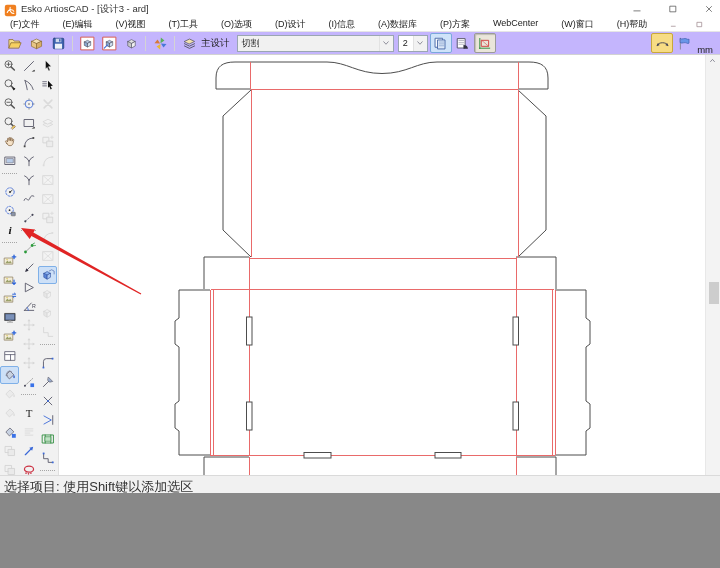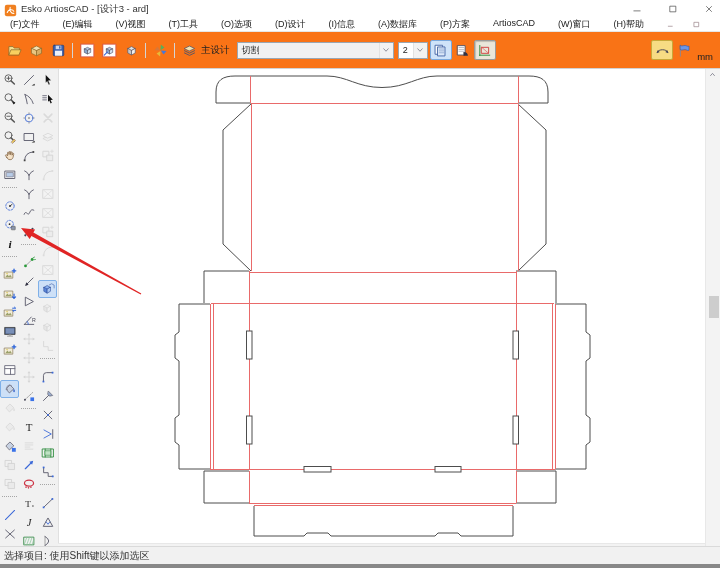--- a/index.html
+++ b/index.html
@@ -1,34 +1,34 @@
 <!DOCTYPE html>
 <html><head>
 <meta charset="utf-8">
 <style>
   html,body{margin:0;padding:0;background:#888;}
-  .app{position:relative;width:720px;height:564px;background:#fff;overflow:hidden;
+  .app{position:relative;width:720px;height:493px;background:#fff;overflow:hidden;
        font-family:"Liberation Sans",sans-serif;display:flex;flex-direction:column;}
   
   .titlebar{height:18px;display:flex;align-items:center;padding:0 4px;background:#fff;flex:0 0 auto;}
   .app-icon{width:13px;height:13px;margin-right:4px;flex:0 0 auto;}
   .title-text{font-size:9.5px;color:#333;}
   .win-controls{margin-left:auto;display:flex;align-items:center;}
   .win-btn{width:14px;height:14px;margin-left:22px;display:flex;align-items:center;justify-content:center;}
   .win-btn svg{width:10px;height:10px;}
   
   .menubar{height:13px;display:flex;align-items:center;font-size:9px;color:#222;padding:0 3px;background:#fff;flex:0 0 auto;}
   .doc-icon{width:11px;height:11px;margin-right:2px;}
   .menu-item{padding:0 5px;white-space:nowrap;cursor:default;}
   .doc-controls{margin-left:auto;display:flex;align-items:center;}
   .doc-btn{width:10px;height:10px;margin-left:16px;display:flex;align-items:center;justify-content:center;}
   .doc-btn svg{width:7px;height:7px;}
   
-  .toolbar{height:22px;border-top:1px solid #e6e6e6;border-bottom:1px solid #d2d2d2;background:#f97316;
-           display:flex;align-items:center;padding:7px 3px;flex:0 0 auto;}
+  .toolbar{height:22px;border-top:1px solid #e6e6e6;border-bottom:1px solid #d2d2d2;background:#c4b5fd;
+           display:flex;align-items:center;padding:0 3px;flex:0 0 auto;}
   .tb-btn{width:20px;height:18px;display:flex;align-items:center;justify-content:center;border:1px solid transparent;border-radius:2px;flex:0 0 auto;}
   .tb-btn svg{width:15px;height:15px;}
   .tb-btn.blue{background:#cfe3f9;border-color:#7aa8dc;}
   .tb-btn.pressed{background:#eae6da;border-color:#9a9a9a;box-shadow:inset 1px 1px 1px rgba(0,0,0,.18);}
   .tb-btn.yellow{background:#f7dc84;border-color:#c8a83a;}
   .tb-sep{width:1px;height:15px;background:#d4d4d4;margin:0 3px;flex:0 0 auto;}
   .tb-label{font-size:9.5px;color:#222;margin:0 5px 0 1px;white-space:nowrap;}
   .combo{height:15px;border:1px solid #9aa6b2;background:#fff;display:flex;align-items:center;font-size:9px;color:#222;margin:0 2px;flex:0 0 auto;}
   .combo-text{padding:0 4px;flex:1;overflow:hidden;white-space:nowrap;}
   .combo-chev{width:13px;align-self:stretch;display:flex;align-items:center;justify-content:center;border-left:1px solid #e2e2e2;background:#f2f2f2;}
@@ -50,21 +50,21 @@
   .canvas{position:absolute;left:58px;top:0;width:647px;height:474px;background:#fff;border-left:1px solid #e0e0e0;}
   .canvas svg{display:block;}
   
   .vscroll{position:absolute;left:705px;top:0;width:15px;height:488px;background:#f3f3f3;border-left:1px solid #e8e8e8;}
   .hscroll{position:absolute;left:58px;top:474px;width:647px;height:14px;background:#f3f3f3;border-top:1px solid #e8e8e8;}
   .scroll-arrow{position:absolute;display:flex;align-items:center;justify-content:center;color:#666;}
   .scroll-arrow svg{width:7px;height:7px;}
   .vthumb{position:absolute;left:3px;top:227px;width:10px;height:22px;background:#cdcdcd;}
   .hthumb{position:absolute;left:320px;top:2px;width:16px;height:10px;background:#cdcdcd;}
   
-  .statusbar{height:15px;background:#f1f1f1;border-top:1px solid #dadada;font-size:10px;color:#333;
+  .statusbar{height:15px;background:#f1f1f1;border-top:1px solid #dadada;font-size:13px;color:#333;
              padding:2px 4px 0;flex:0 0 auto;overflow:hidden;}
   
   .overlay{position:absolute;left:0;top:0;width:720px;height:568px;pointer-events:none;z-index:40;}
 </style>
 </head>
 <body>
 
 <div class="app">
 
   <div class="titlebar">
@@ -100,21 +100,21 @@
     <span style="display:flex;gap:13px;">
         <span class="menu-item">(F)文件</span>
         <span class="menu-item">(E)编辑</span>
         <span class="menu-item">(V)视图</span>
         <span class="menu-item">(T)工具</span>
         <span class="menu-item">(O)选项</span>
         <span class="menu-item">(D)设计</span>
         <span class="menu-item">(I)信息</span>
         <span class="menu-item">(A)数据库</span>
         <span class="menu-item">(P)方案</span>
-        <span class="menu-item">ArtiosCAD</span>
+        <span class="menu-item">WebCenter</span>
         <span class="menu-item">(W)窗口</span>
         <span class="menu-item">(H)帮助</span>
       </span>
     <span class="doc-controls">
       <span class="doc-btn">
           <svg viewBox="0 0 16 16" fill="none" stroke-width="1" stroke-linecap="round" stroke-linejoin="round" xmlns="http://www.w3.org/2000/svg">
             <path d="M3 12 h9" stroke="#9a8288" stroke-width="1.6"></path>
           </svg>
         </span>
       <span class="doc-btn">

